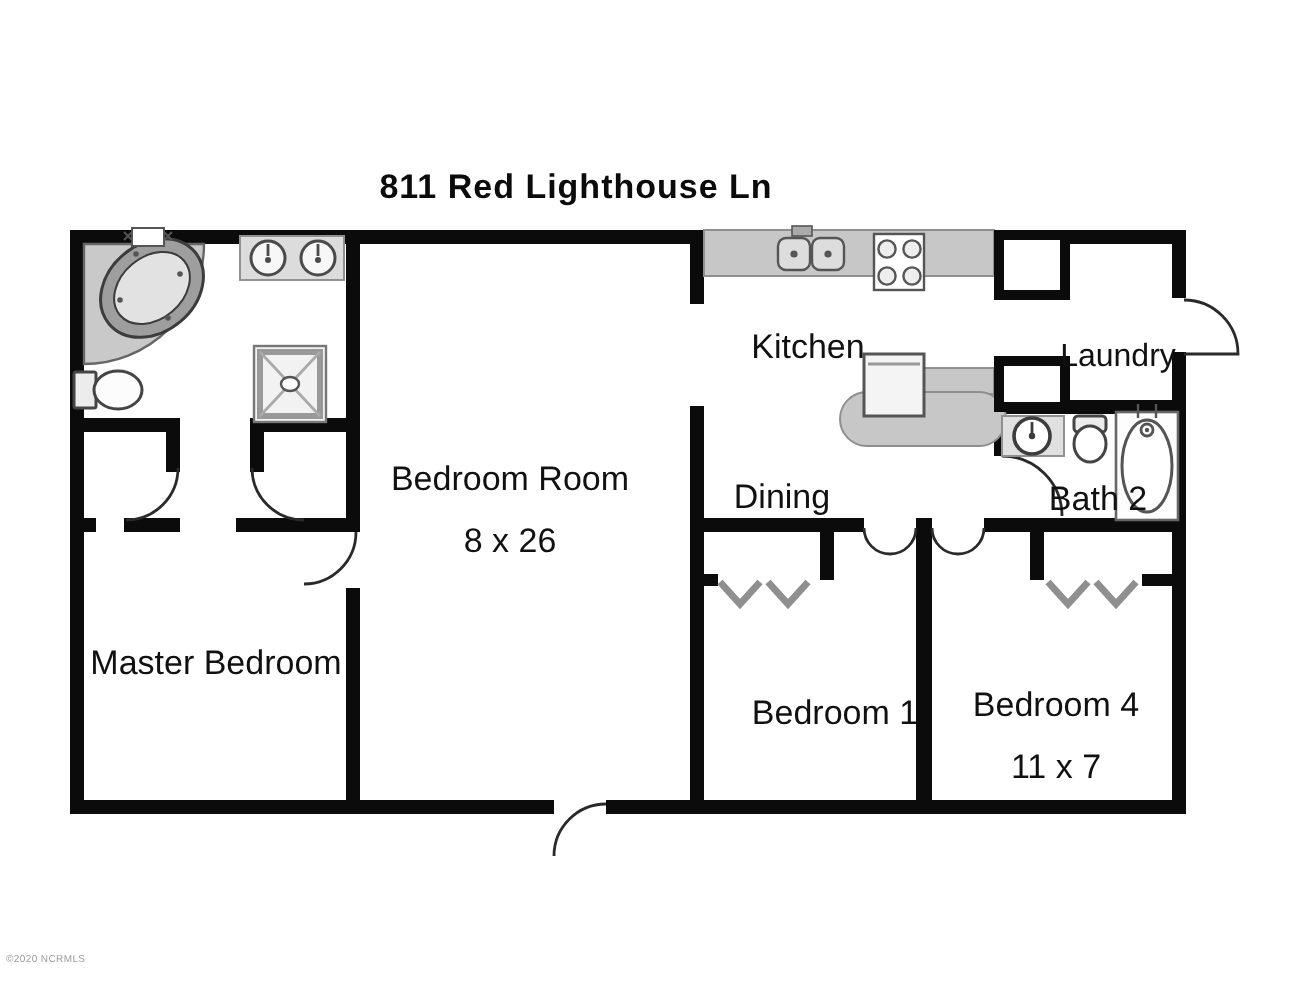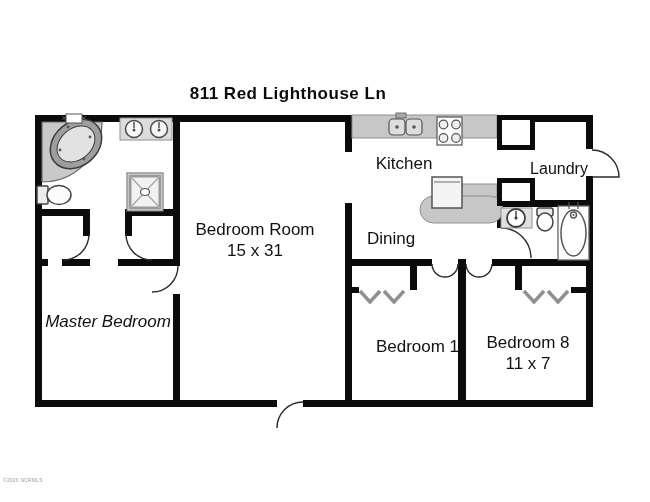--- a/index.html
+++ b/index.html
@@ -8,28 +8,28 @@
     font-family:"Liberation Sans", sans-serif;color:#111;
   }
   .plan-svg{position:absolute;left:0;top:0;}
   .plan-title{
     position:absolute;left:0;top:72px;width:576px;text-align:center;
     font-size:17px;font-weight:bold;letter-spacing:0.5px;color:#0b0b0b;margin-top:12px;
   }
   .room-label{
     position:absolute;text-align:center;font-size:17px;line-height:21px;color:#111;
   }
-  .room-label .line{white-space:nowrap;}
+  .room-label .line{white-space:nowrap;margin-top:10px;}
   .lbl-master-bath   {left:57px;  top:164px; width:80px;  white-space:normal;}
   .lbl-living-room   {left:185px; top:219px; width:140px;}
   .lbl-kitchen       {left:364px; top:153px; width:80px;}
   .lbl-laundry       {left:519px; top:158px; width:80px;  font-size:16px;}
   .lbl-dining        {left:351px; top:228px; width:80px;}
   .lbl-bath-2        {left:509px; top:229px; width:80px;}
-  .lbl-master-bedroom{left:28px;  top:311px; width:160px;font-style:italic;}
+  .lbl-master-bedroom{left:28px;  top:311px; width:160px;}
   .lbl-bedroom-1     {left:346px; top:336px; width:143px;}
   .lbl-bedroom-2     {left:468px; top:332px; width:120px;}
   .watermark{
     position:absolute;left:3px;top:477px;font-size:5px;line-height:6px;color:#9a9a9a;
     letter-spacing:0.2px;
   }
 </style>
 </head>
 <body>
 
@@ -177,44 +177,47 @@
       <path d="M 524,291 L 534,302 L 544,291"></path>
       <path d="M 548,291 L 558,302 L 568,291"></path>
     </g>
   </svg>
 
   <div class="plan-title">811 Red Lighthouse Ln</div>
 
 
   <div class="room-label lbl-living-room">
     <div class="line">Bedroom Room</div>
-    <div class="line">15 x 31</div>
+    <div class="line">8 x 26</div>
   </div>
 
   <div class="room-label lbl-kitchen">
     <div class="line">Kitchen</div>
   </div>
 
   <div class="room-label lbl-dining">
     <div class="line">Dining</div>
   </div>
 
   <div class="room-label lbl-laundry">
     <div class="line">Laundry</div>
   </div>
 
+  <div class="room-label lbl-bath-2">
+    <div class="line">Bath 2</div>
+  </div>
 
   <div class="room-label lbl-master-bedroom">
     <div class="line">Master Bedroom</div>
   </div>
 
   <div class="room-label lbl-bedroom-1">
     <div class="line">Bedroom 1</div>
   </div>
 
   <div class="room-label lbl-bedroom-2">
-    <div class="line">Bedroom 8</div>
+    <div class="line">Bedroom 4</div>
     <div class="line">11 x 7</div>
   </div>
 
   <div class="watermark">©2020 NCRMLS</div>
 
 </div>
 
 </body></html>

